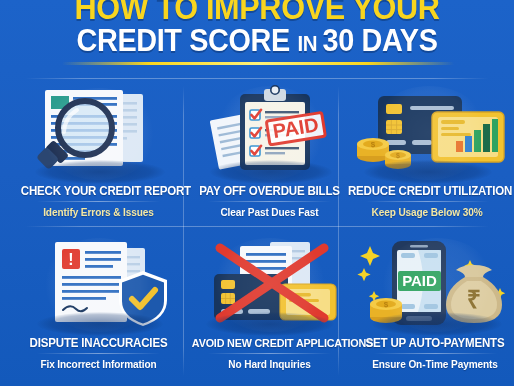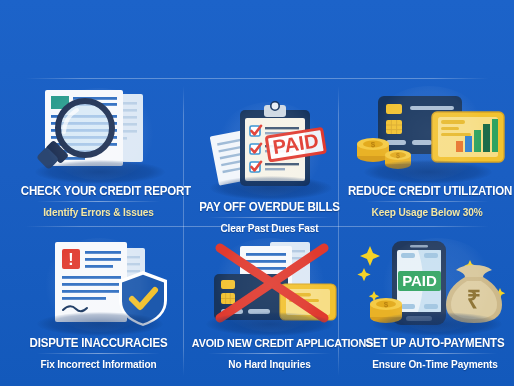--- a/index.html
+++ b/index.html
@@ -85,20 +85,25 @@
     position:absolute; border-radius:50%;
     background:radial-gradient(circle at center, rgba(255,255,255,.085) 0%, rgba(255,255,255,.05) 55%, rgba(255,255,255,0) 72%);
   }
   svg { display:block; overflow:visible; }
 </style>
 </head>
 <body>
 
 <div id="poster">
 
+  <div class="header">
+    <div class="title-1">HOW TO IMPROVE YOUR</div>
+    <div class="title-2"><span>CREDIT SCORE </span><span class="sm">IN </span><span>30 DAYS</span></div>
+    <div class="underline"></div>
+  </div>
 
   <div class="grid">
 
     <div class="rule-h top"></div>
     <div class="rule-h mid"></div>
     <div class="rule-v" style="left:183px;"></div>
     <div class="rule-v" style="left:338px;"></div>
 
     <div class="card" style="left:13px; top:6px;">
       <div class="art">
@@ -135,21 +140,21 @@
           <path d="M64 26 a27 27 0 0 0 -13 22" fill="none" stroke="#ffffff" stroke-opacity=".7" stroke-width="4" stroke-linecap="round"></path>
           <rect x="33" y="62" width="22" height="12" rx="3" fill="#1d2f52" transform="rotate(45 44 68)"></rect>
           <rect x="26" y="67" width="18" height="15" rx="4" fill="#2b4671" transform="rotate(45 35 74)"></rect>
         </svg>
       </div>
       <div class="cap-title">CHECK YOUR CREDIT REPORT</div>
       <div class="cap-rule"></div>
       <div class="cap-sub sub-cream">Identify Errors &amp; Issues</div>
     </div>
 
-    <div class="card" style="left:184px; top:22px;">
+    <div class="card" style="left:184px; top:6px;">
       <div class="art">
         <div class="halo" style="left:30px; top:2px; width:112px; height:94px;"></div>
         <div class="shadow-ellipse" style="left:26px; top:76px; width:122px; height:24px;"></div>
         <svg width="171" height="96" viewBox="0 0 171 96">
 
           <rect x="30" y="32" width="44" height="50" rx="2" fill="#f2f6fb" transform="rotate(-11 52 57)"></rect>
           <g fill="#9db9d6" transform="rotate(-11 52 57)">
             <rect x="36" y="40" width="32" height="2.4"></rect>
               <rect x="36" y="47" width="32" height="2.4"></rect>
             <rect x="36" y="54" width="32" height="2.4"></rect>

